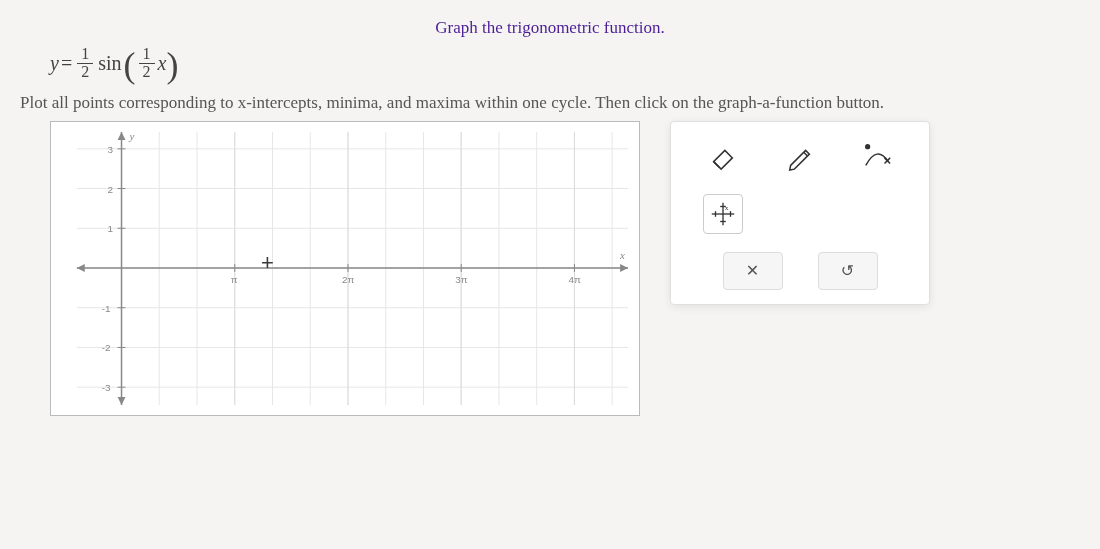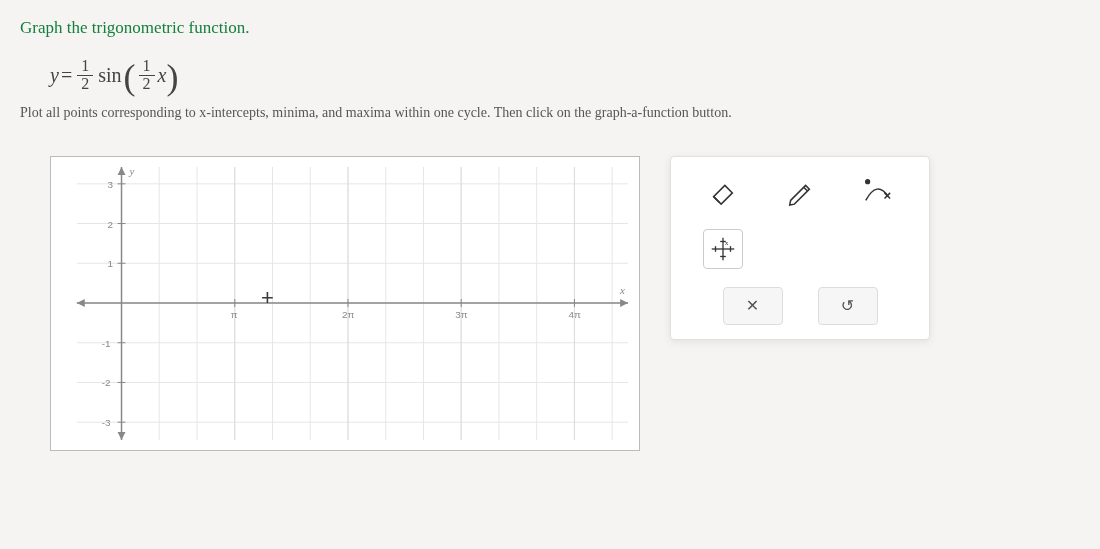--- a/index.html
+++ b/index.html
@@ -5,21 +5,21 @@
     * { box-sizing: border-box; margin: 0; padding: 0; }
     body {
       font-family: Georgia, 'Times New Roman', serif;
       background: #f5f4f2;
       width: 1100px;
       height: 549px;
       padding: 18px 20px;
       color: #4a4a4a;
       overflow: hidden;
     }
-    .prompt-text { font-size: 17px; color: #15803d; margin-bottom: 20px; }
+    .prompt-text { font-size: 17px; color: #4c1d95; margin-bottom: 8px; text-align: center; }
     .equation-row {
       display: flex;
       align-items: center;
       font-family: 'Times New Roman', serif;
       font-style: italic;
       font-size: 20px;
       color: #444;
       margin-left: 30px;
       margin-bottom: 12px;
     }
@@ -32,21 +32,21 @@
       font-style: normal;
       font-size: 16px;
       line-height: 1.05;
       margin: 0 3px;
       vertical-align: middle;
     }
     .frac .num { border-bottom: 1px solid #444; padding: 0 4px; }
     .frac .den { padding: 0 4px; }
     .fn { font-style: normal; margin: 0 2px; text-align: center; }
     .paren { font-size: 36px; font-style: normal; line-height: 0.8; position: relative; top: 2px; }
-    .instructions { font-size: 14px; color: #555; margin-bottom: 35px; }
+    .instructions { font-size: 17px; color: #555; margin-bottom: 8px; }
     .work-area {
       display: flex;
       align-items: flex-start;
       gap: 30px;
       margin-left: 30px;
     }
     .graph-wrap {
       width: 590px;
       height: 295px;
       border: 1px solid #bbb;

